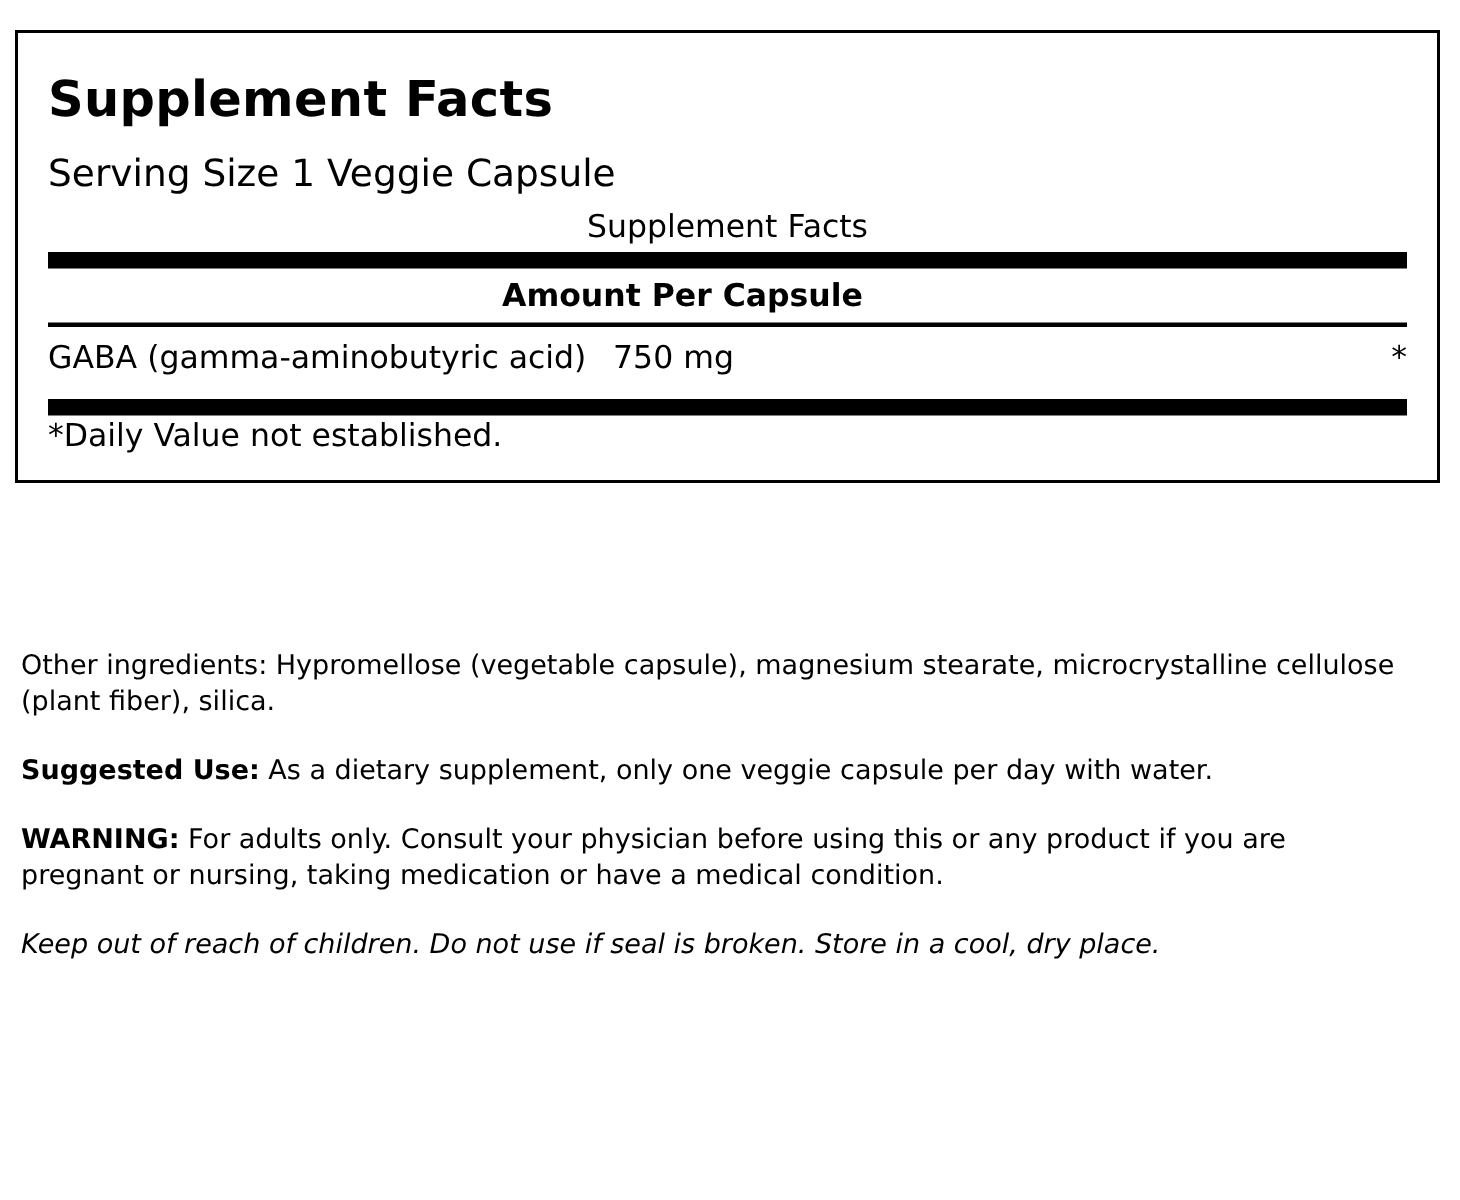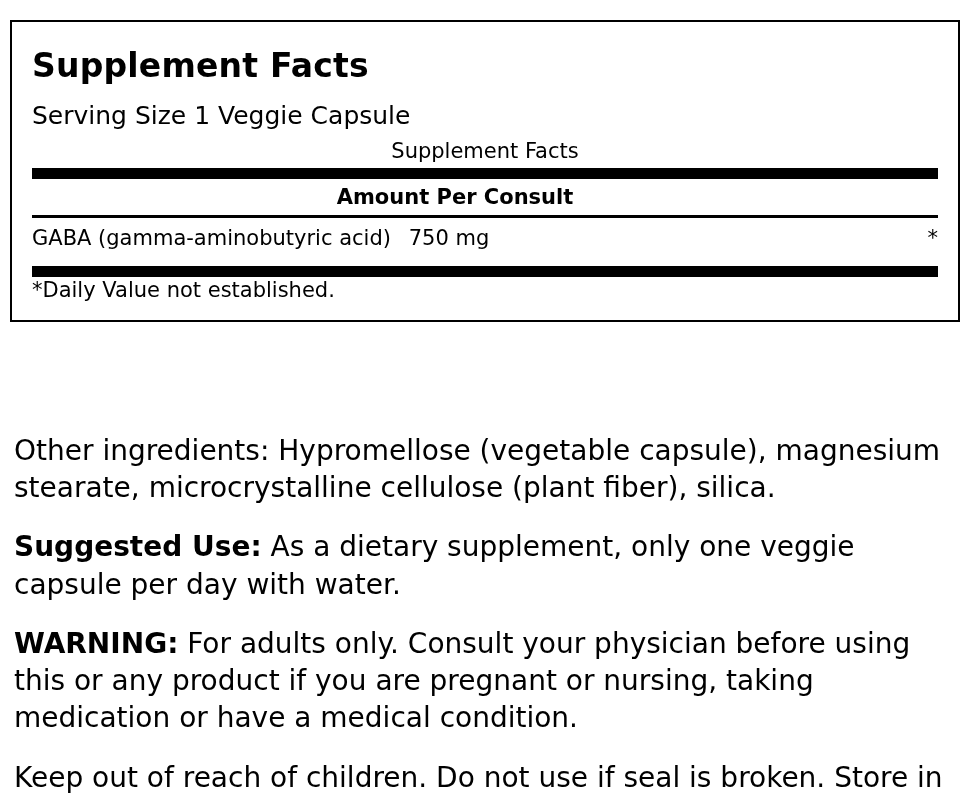--- a/index.html
+++ b/index.html
@@ -114,46 +114,46 @@
   }
 
   
   .body-copy {
     position: absolute;
     left: 14px;
     top: 432px;
     width: 930px;
   }
   .para {
-    font-size: 28px;
+    font-size: 18px;
     line-height: 1.33;
     margin: 0 0 22px 0;
   }
-  .para:last-child { margin-bottom: 0; }
+  .para:last-child { margin-bottom: 0; font-style: italic; }
   .lead {
     font-weight: bold;
   }
 </style>
 </head>
 <body>
 
 <div class="page">
 
   <div class="sf-panel">
 
     <div class="sf-title">Supplement Facts</div>
 
     <div class="sf-serving">Serving Size 1 Veggie Capsule</div>
 
     <div class="sf-subtitle">Supplement Facts</div>
 
     <div class="rule-thick"></div>
 
     <div class="sf-headrow">
-      <span class="amount-head">Amount Per Consult</span>
+      <span class="amount-head">Amount Per Capsule</span>
     </div>
 
     <div class="rule-thin"></div>
 
     <div class="sf-row">
       <span class="nutrient">GABA (gamma-aminobutyric acid)</span>
       <span class="amount">750 mg</span>
       <span class="dv">*</span>
     </div>
 

